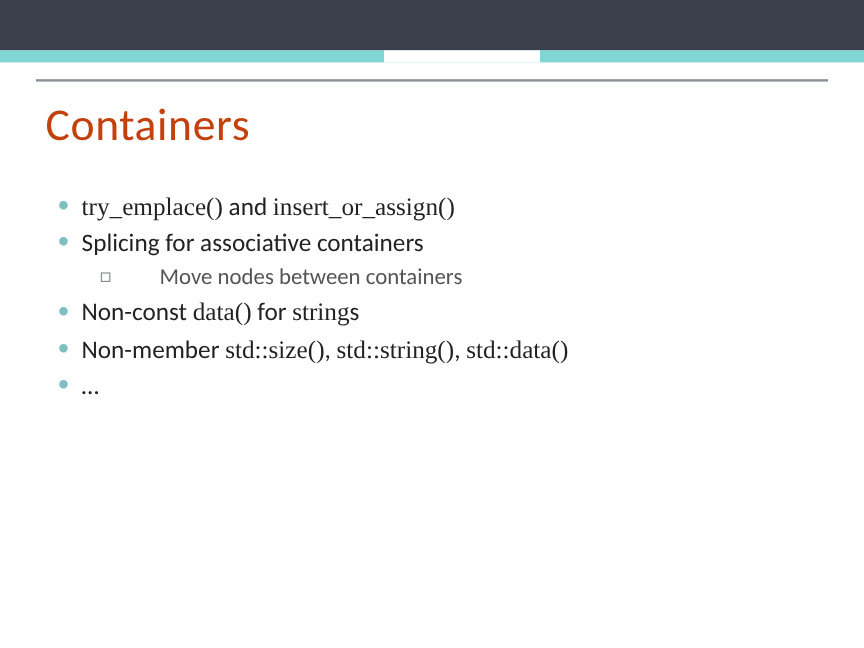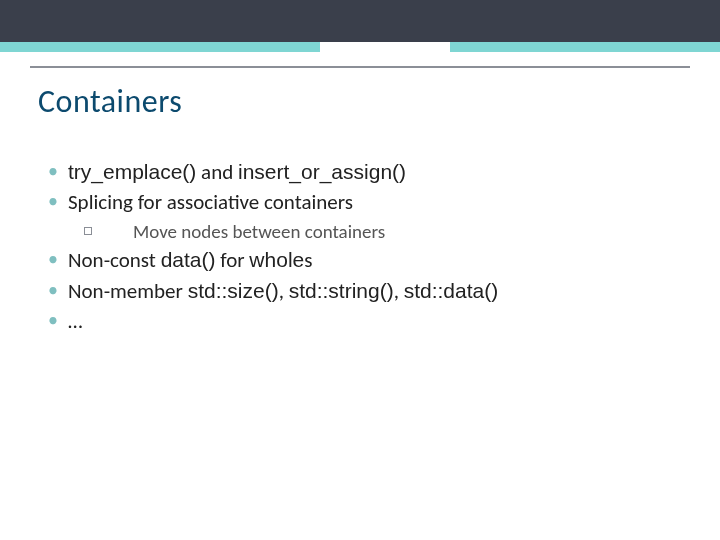--- a/index.html
+++ b/index.html
@@ -2,29 +2,29 @@
 <html><head>
 <meta charset="utf-8">
 <style>
   * { margin: 0; padding: 0; box-sizing: border-box; }
   html, body { width: 720px; height: 540px; background: #fff; font-family: Calibri, "Segoe UI", Arial, sans-serif; color: #222; }
   .slide { width: 720px; height: 540px; position: relative; }
   .topbar-dark { position: absolute; top: 0; left: 0; width: 720px; height: 42px; background: #3a3f4b; }
   .topbar-teal { position: absolute; top: 42px; left: 0; width: 720px; height: 10px; background: #7fd6d3; }
   .topbar-teal-gap { position: absolute; top: 42px; left: 320px; width: 130px; height: 10px; background: #fff; }
   .rule { position: absolute; top: 66px; left: 30px; width: 660px; height: 2px; background: #8b8f97; }
-  .title { position: absolute; top: 82px; left: 38px; font-size: 32px; font-weight: 400; color: #0c4a6e; letter-spacing: 0.5px; }
+  .title { position: absolute; top: 82px; left: 38px; font-size: 38px; font-weight: 400; color: #c2410c; letter-spacing: 0.5px; }
   .content { position: absolute; top: 158px; left: 48px; width: 640px; font-size: 21px; line-height: 1.35; }
   .b1 { display: flex; align-items: flex-start; margin-bottom: 2px; }
   .b1 .dot { color: #7fbfc0; font-size: 20px; margin-right: 10px; line-height: 1.35; }
   .b1 .txt { flex: 1; }
   .b2 { display: flex; align-items: flex-start; margin-left: 36px; margin-bottom: 2px; font-size: 19px; color: #555; gap: 31px; }
   .b2 .box { width: 8px; height: 8px; border: 1.5px solid #8a8e96; margin-right: 10px; margin-top: 8px; flex-shrink: 0; }
   .b2 .txt { flex: 1; }
-  code, .mono { font-family: Liberation Sans, sans-serif; }
+  code, .mono { font-family: Liberation Serif, serif; }
 </style>
 </head>
 <body>
 <div class="slide">
 
   <div class="topbar-dark"></div>
   <div class="topbar-teal"></div>
   <div class="topbar-teal-gap"></div>
   <div class="rule"></div>
 
@@ -45,21 +45,21 @@
     </div>
 
     <div class="b2">
       <span class="box"></span>
       <span class="txt">Move nodes between containers</span>
     </div>
 
     <div class="b1">
       <span class="dot">•</span>
       <span class="txt">
-        <span>Non-const </span><span class="mono">data()</span><span> for </span><span class="mono">whole</span><span>s</span>
+        <span>Non-const </span><span class="mono">data()</span><span> for </span><span class="mono">string</span><span>s</span>
       </span>
     </div>
 
     <div class="b1">
       <span class="dot">•</span>
       <span class="txt">
         <span>Non-member </span><span class="mono">std::size()</span><span>, </span><span class="mono">std::string()</span><span>, </span><span class="mono">std::data()</span>
       </span>
     </div>
 

